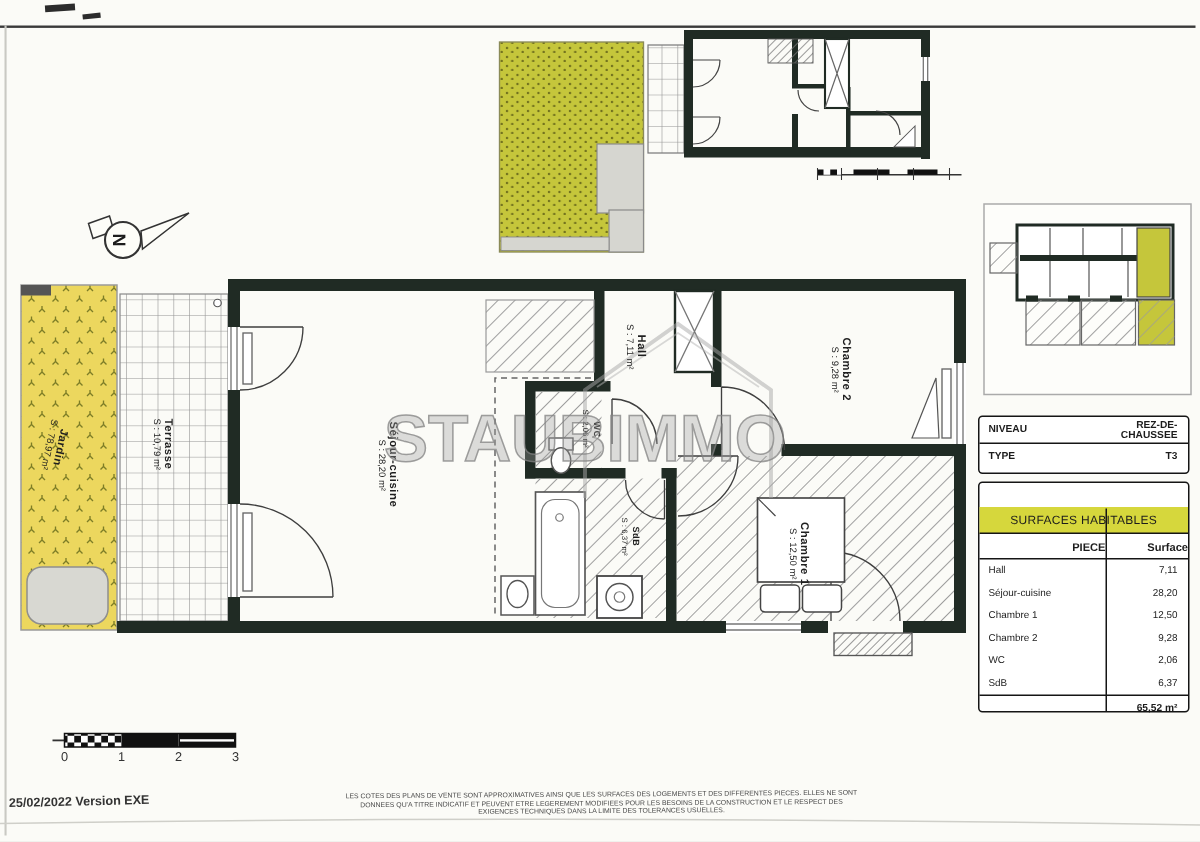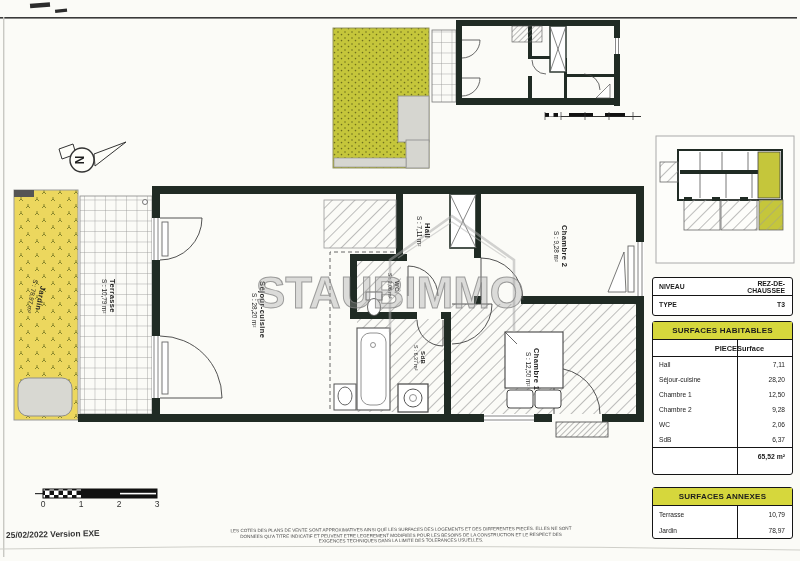--- a/index.html
+++ b/index.html
@@ -14,26 +14,26 @@
   .rlabel.small .rarea{font-size:5.2px;}
   
   .wmark{position:absolute;left:256px;top:268px;font-size:44px;font-weight:bold;letter-spacing:0px;
          color:rgba(158,158,158,.34);-webkit-text-stroke:1px rgba(130,130,130,.75);white-space:nowrap;}
   
   .tbl{position:absolute;background:#fff;border:1.6px solid #151515;border-radius:3px;box-sizing:border-box;}
   .trow{display:flex;align-items:center;box-sizing:border-box;}
   .trow .lab{flex:0 0 84px;padding-left:6px;box-sizing:border-box;font-weight:bold;font-size:6.8px;}
   .trow .val{flex:1;text-align:right;padding-right:7px;font-weight:bold;font-size:6.8px;}
   .yhead{background:#d6d73c;border-bottom:1.4px solid #151515;display:flex;align-items:center;justify-content:center;
-         font-weight:bold;font-size:8px;letter-spacing:.2px;}
+         font-weight:normal;font-size:8px;letter-spacing:.2px;margin-top:16px;}
   .t2col{position:absolute;top:17px;bottom:0;left:84px;width:0;border-left:1.2px solid #151515;}
   .t2hdr{display:flex;height:16px;align-items:center;border-bottom:1.2px solid #151515;}
   .t2hdr span{font-weight:bold;font-size:7.4px;}
   .t2hdr .h1{flex:0 0 84px;text-align:right;}
-  .t2hdr .h2{flex:1;text-align:left;}
+  .t2hdr .h2{flex:1;text-align:right;}
   .t2row{display:flex;height:15px;align-items:center;}
   .t2row .c1{flex:0 0 84px;padding-left:6px;box-sizing:border-box;font-size:6.6px;}
   .t2row .c2{flex:1;text-align:right;padding-right:7px;font-size:6.6px;}
   .t2tot{display:flex;height:16px;align-items:center;border-top:1.2px solid #151515;}
   .t2tot .c2{flex:1;text-align:right;padding-right:7px;font-weight:bold;font-size:6.8px;}
   
   .north-n{position:absolute;left:75px;top:153px;font-size:12px;font-weight:bold;transform:rotate(90deg);}
   .scale-num{position:absolute;top:499px;width:12px;text-align:center;font-size:8.5px;color:#333;}
   .datev{position:absolute;left:6px;top:529px;font-weight:bold;font-size:8.4px;color:#333;transform:rotate(-1.3deg);}
   .disc{position:absolute;left:158px;top:527px;width:486px;text-align:center;font-size:4.6px;line-height:5.5px;color:#4a4a4a;transform:rotate(-.4deg);}
@@ -327,32 +327,20 @@
     <div class="t2row">
       <span class="c1">SdB</span>
       <span class="c2">6,37</span>
     </div>
     <div class="t2tot">
       <span class="c1" style="flex:0 0 84px;"></span>
       <span class="c2">65,52 m²</span>
     </div>
   </div>
 
-  <div class="tbl" style="left:652px;top:487px;width:141px;height:52px;">
-    <div class="yhead" style="height:17px;">SURFACES ANNEXES</div>
-    <div class="t2col"></div>
-    <div class="t2row" style="height:16px;">
-      <span class="c1">Terrasse</span>
-      <span class="c2">10,79</span>
-    </div>
-    <div class="t2row" style="height:16px;">
-      <span class="c1">Jardin</span>
-      <span class="c2">78,97</span>
-    </div>
-  </div>
 
   <span class="scale-num" style="left:37px;">0</span>
   <span class="scale-num" style="left:75px;">1</span>
   <span class="scale-num" style="left:113px;">2</span>
   <span class="scale-num" style="left:151px;">3</span>
 
   <div class="datev">25/02/2022 Version EXE</div>
 
   <div class="disc">
     <div>LES COTES DES PLANS DE VENTE SONT APPROXIMATIVES AINSI QUE LES SURFACES DES LOGEMENTS ET DES DIFFERENTES PIECES. ELLES NE SONT</div>

